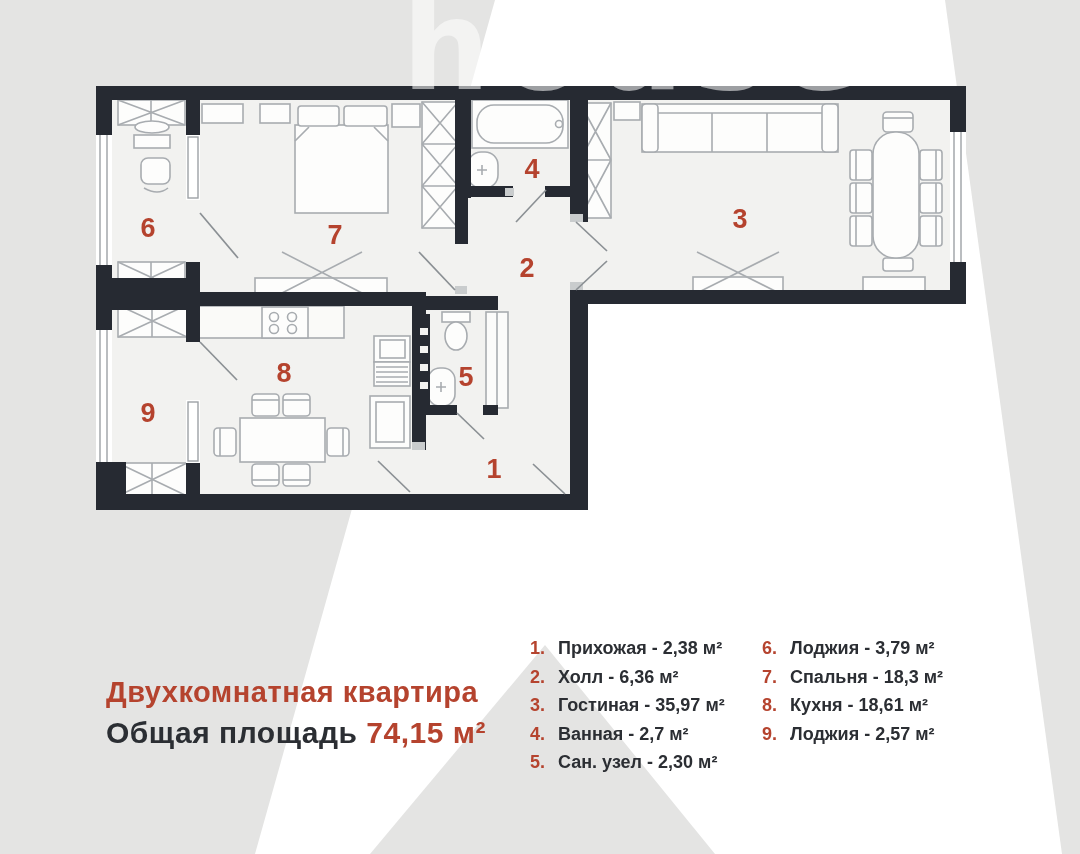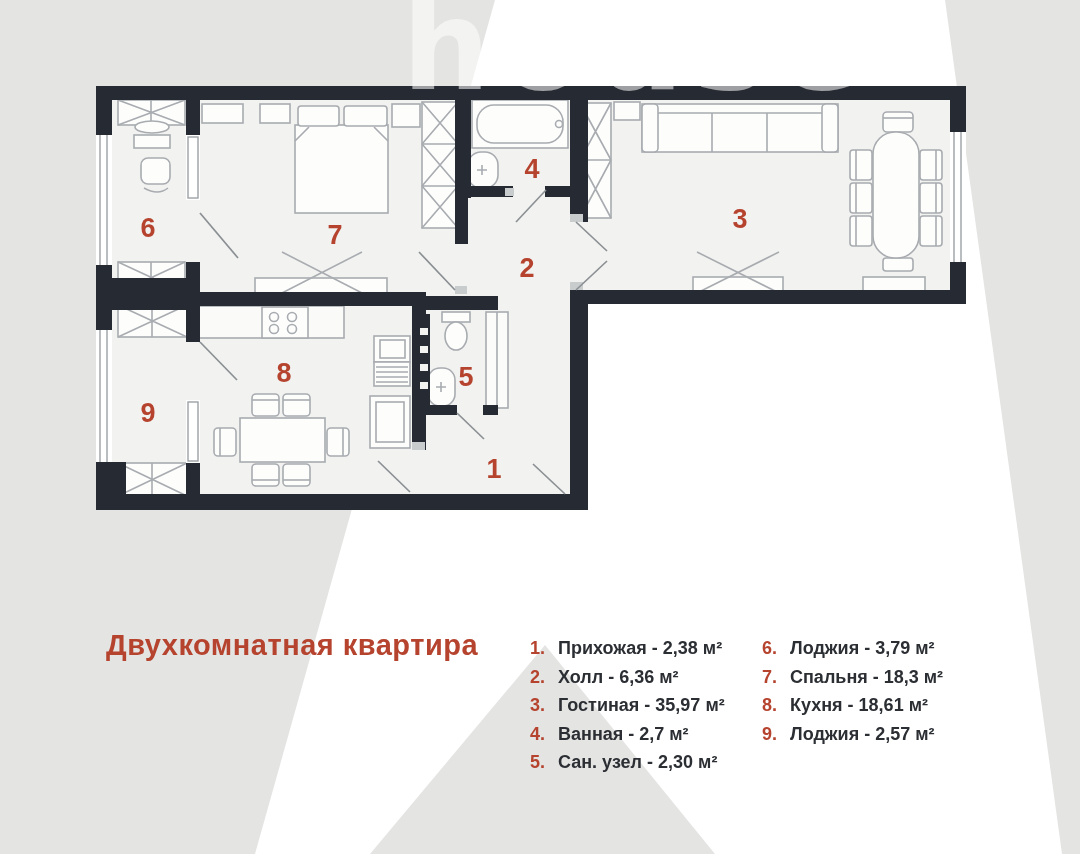--- a/index.html
+++ b/index.html
@@ -7,21 +7,21 @@
     position:relative;width:1080px;height:854px;overflow:hidden;
     background:#e4e4e3;font-family:"Liberation Sans",sans-serif;
   }
   #stage svg{position:absolute;left:0;top:0;}
   .watermark{
     position:absolute;left:402px;top:-26px;z-index:5;
     font-size:124px;font-weight:bold;letter-spacing:10px;
     color:rgba(255,255,255,0.55);user-select:none;pointer-events:none;
     font-family:"DejaVu Sans",sans-serif;
   }
-  .title-block{position:absolute;left:106px;top:629px;z-index:6;}
+  .title-block{position:absolute;left:106px;top:676px;z-index:6;}
   .title-main{font-size:29px;font-weight:bold;color:#b5432e;letter-spacing:.5px;}
   .title-sub{font-size:30px;font-weight:bold;color:#2b2e33;margin-top:7px;letter-spacing:.5px;}
   .title-sub .red{color:#b5432e;}
   .legend{position:absolute;top:638px;z-index:6;}
   .legend.col1{left:530px;}
   .legend.col2{left:762px;}
   .legend-row{display:flex;align-items:baseline;height:28.5px;font-size:18px;font-weight:bold;color:#2b2e33;}
   .legend-row .num{color:#b5432e;margin-right:8px;min-width:20px;}
   text.room-num{fill:#b5432e;font-size:27px;font-weight:bold;font-family:"Liberation Sans",sans-serif;}
 </style>
@@ -250,20 +250,23 @@
     <text class="room-num" x="335" y="244">7</text>
     <text class="room-num" x="284" y="382">8</text>
     <text class="room-num" x="148" y="422">9</text>
   </g>
 </svg>
 
 <div class="watermark">house</div>
 
 <div class="title-block">
   <div class="title-main">Двухкомнатная квартира</div>
+  <div class="title-sub">
+    <span>Общая площадь </span><span class="red">74,15 м²</span>
+  </div>
 </div>
 
 <div class="legend col1">
   <div class="legend-row">
     <span class="num">1.</span>
     <span>Прихожая - 2,38 м²</span>
   </div>
   <div class="legend-row">
     <span class="num">2.</span>
     <span>Холл - 6,36 м²</span>

